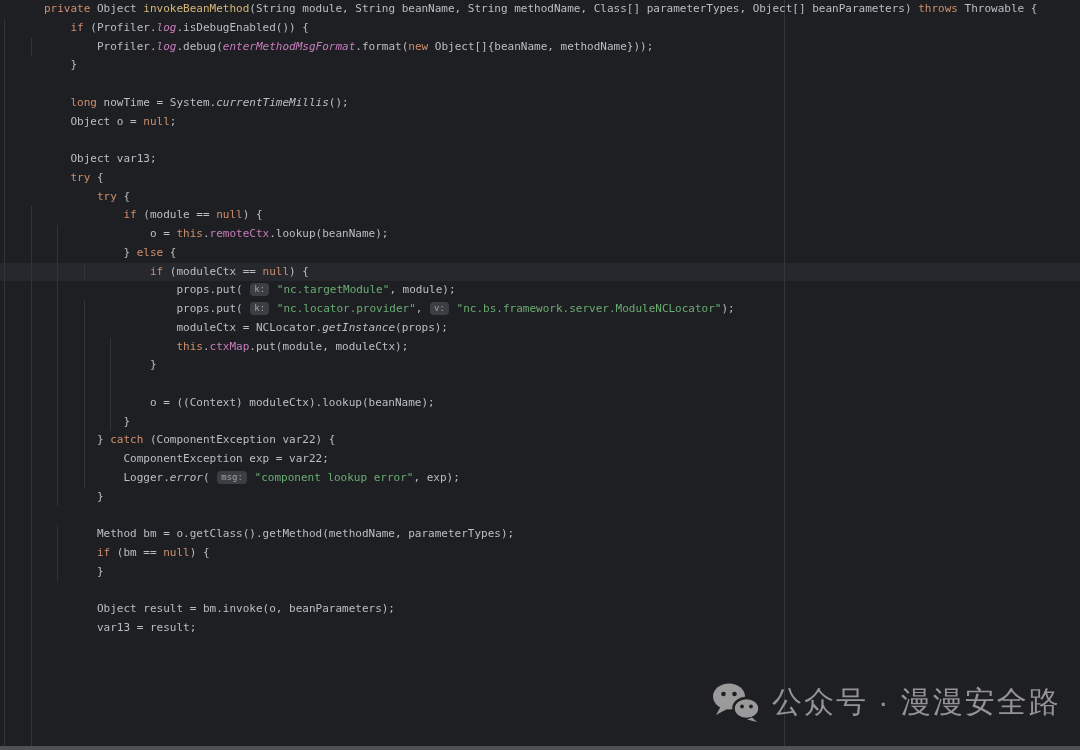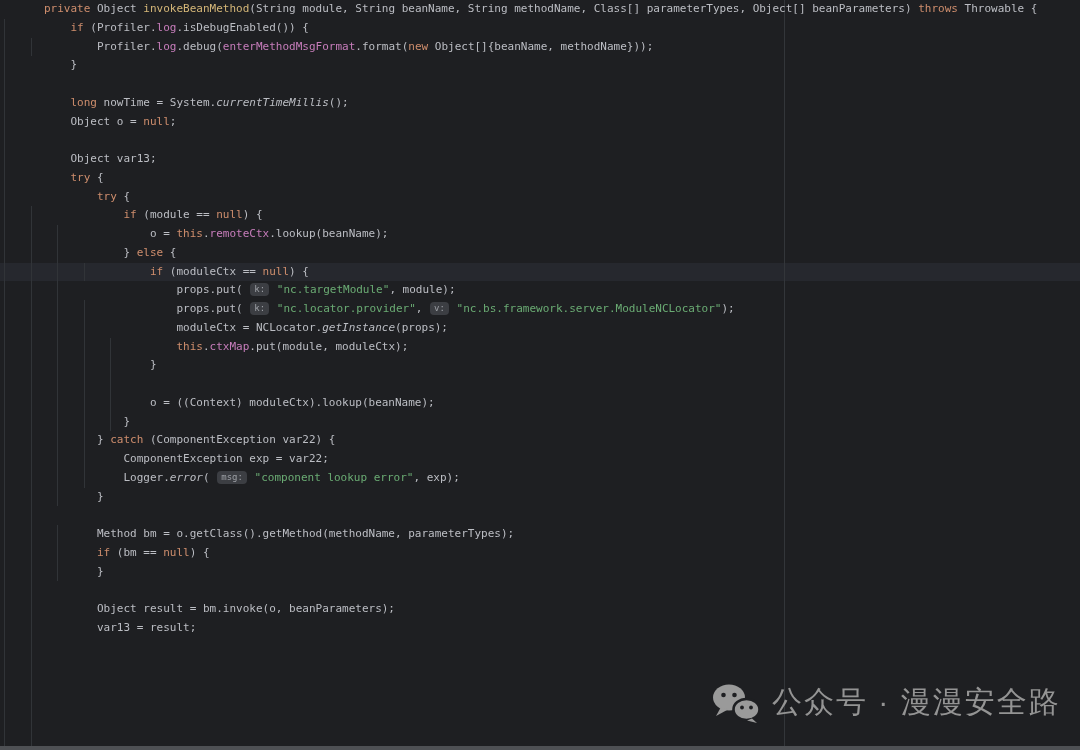--- a/index.html
+++ b/index.html
@@ -36,34 +36,34 @@
   .line {
     height:18.75px; line-height:18.75px;
     padding-left:4px; white-space:pre;
     color:#bcbec4;
   }
 
   .t-d  { color:#bcbec4; }
   .t-k  { color:#cf8e6d; }
   .t-s  { color:#6aab73; }
   .t-f  { color:#c77dbb; }
-  .t-fi { color:#c77dbb; }
+  .t-fi { color:#c77dbb; font-style:italic; }
   .t-m  { color:#d5b778; }
   .t-i  { color:#bcbec4; font-style:italic; }
   .t-h  {
     display:inline-block;
     background:#3c3e43; color:#9da0a6;
     font-size:9px; line-height:13px;
     padding:0 4px; border-radius:4px;
     vertical-align:1px; margin:0 1px;
   }
 
   .watermark {
     position:absolute; left:712px; top:682px;
-    display:flex; align-items:center; gap:12px;
+    display:flex; align-items:flex-start; gap:12px;
     z-index:6;
     color:#949494;
     font-family:"Liberation Sans","DejaVu Sans",sans-serif;
     font-size:30px; letter-spacing:2px;
   }
   .watermark svg { display:block; }
 
   .bottom-strip {
     position:absolute; left:0; bottom:0; width:1080px; height:4px;
     background:#4e5054; z-index:7;

